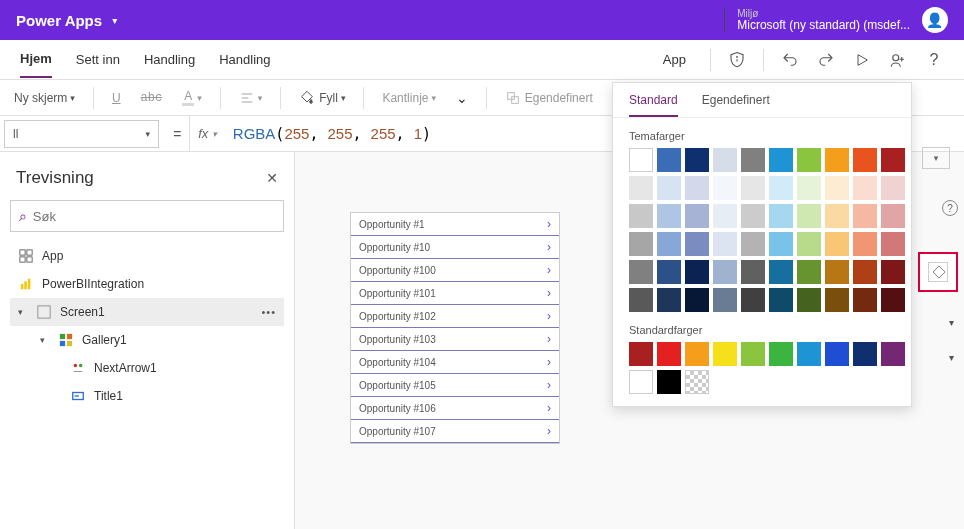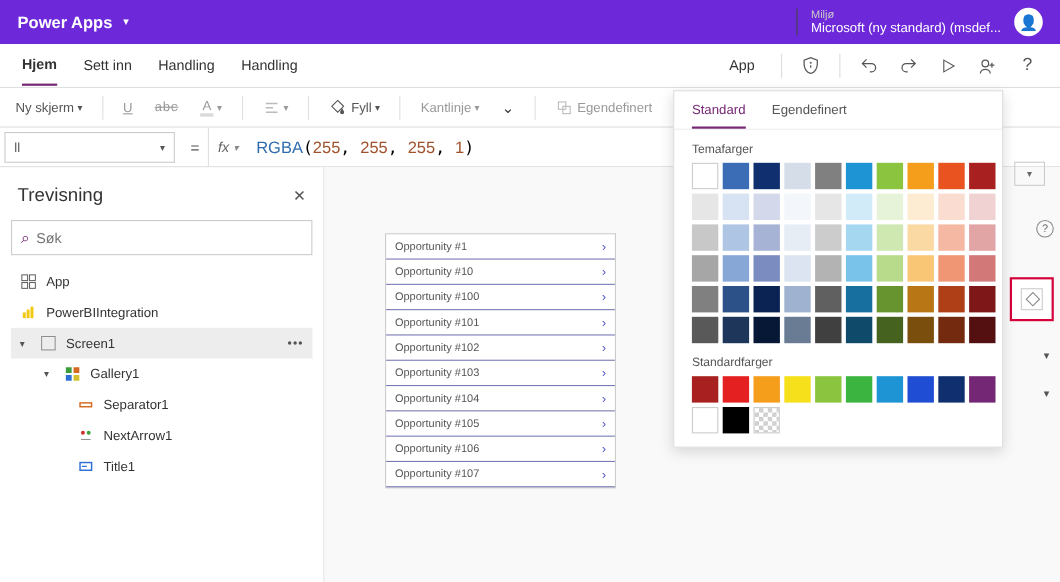--- a/index.html
+++ b/index.html
@@ -246,28 +246,20 @@
       <span class="chev-toggle">▾</span>
       <span class="tv-icon">
           <svg viewBox="0 0 16 16" width="14" height="14">
             <rect x="1" y="1" width="6" height="6" fill="#3b9e3b"></rect>
             <rect x="9" y="1" width="6" height="6" fill="#d46a1f"></rect>
             <rect x="1" y="9" width="6" height="6" fill="#2d6fd4"></rect>
             <rect x="9" y="9" width="6" height="6" fill="#d4c02d"></rect>
           </svg>
         </span>
       <span>Gallery1</span>
-    </div>
-    <div class="tv-item indent2">
-      <span class="tv-icon">
-          <svg viewBox="0 0 16 16" width="14" height="14" fill="none" stroke="#d46a1f" stroke-width="1.5">
-            <rect x="2" y="6" width="12" height="4"></rect>
-          </svg>
-        </span>
-      <span>Separator1</span>
     </div>
     <div class="tv-item indent2">
       <span class="tv-icon">
           <svg viewBox="0 0 16 16" width="14" height="14">
             <circle cx="5" cy="5" r="2" fill="#d42d2d"></circle>
             <circle cx="11" cy="5" r="2" fill="#3b9e3b"></circle>
             <path d="M3 12h10" stroke="#888"></path>
           </svg>
         </span>
       <span>NextArrow1</span>

